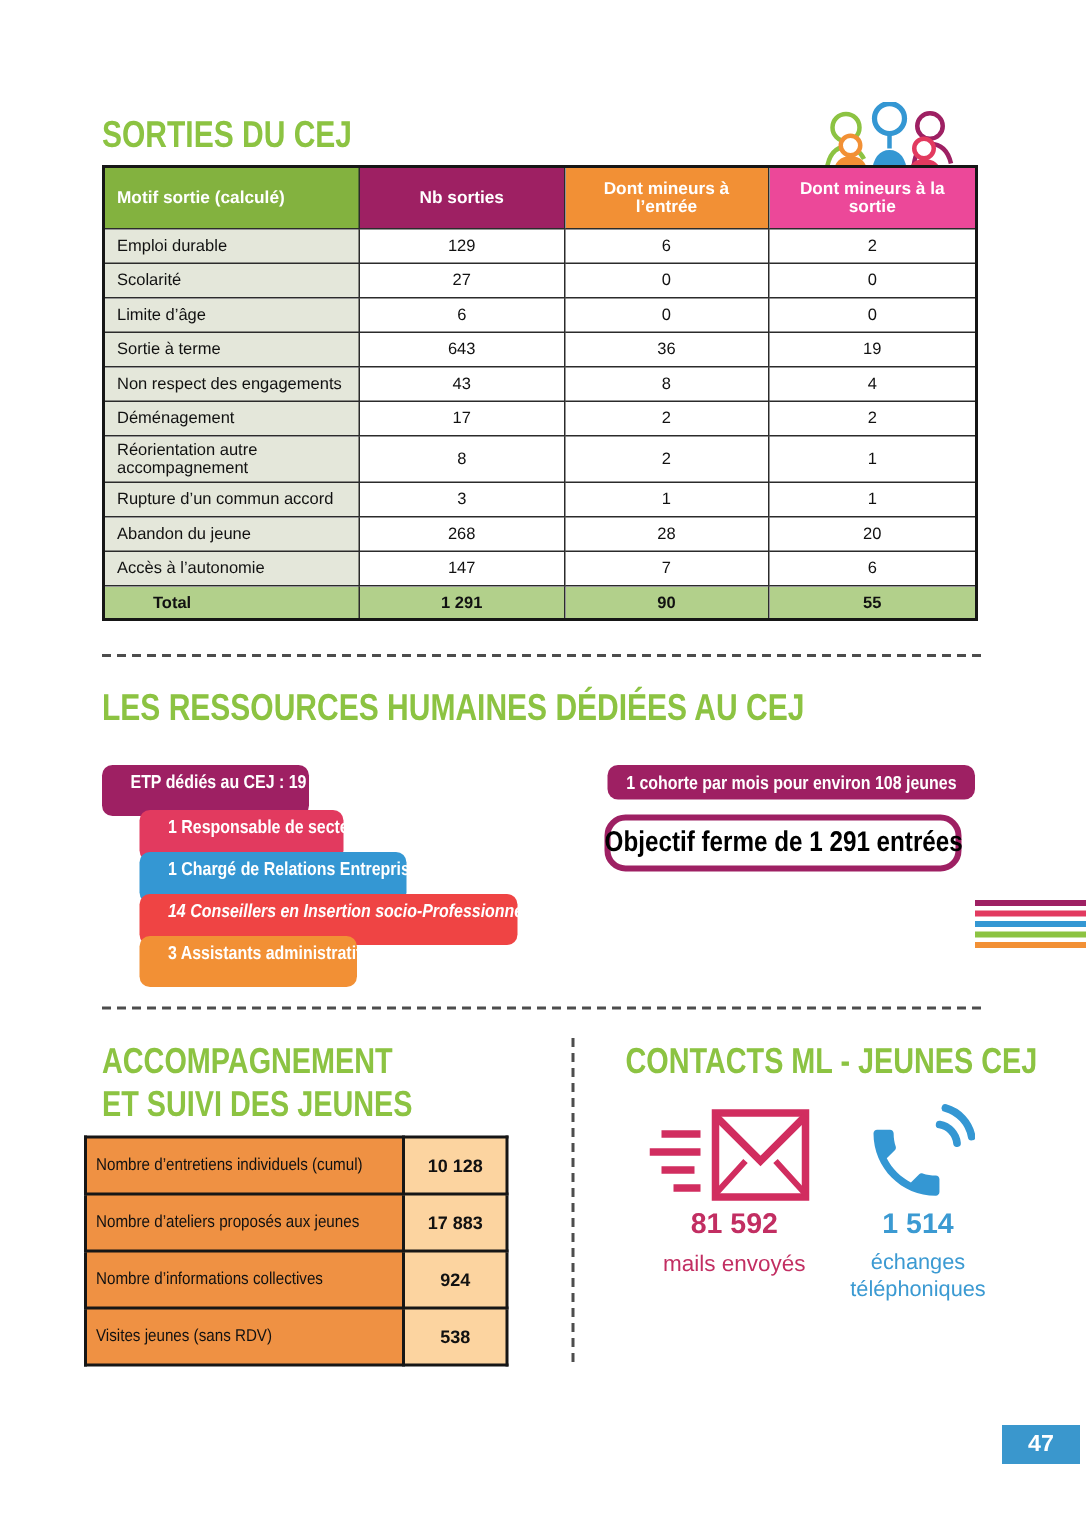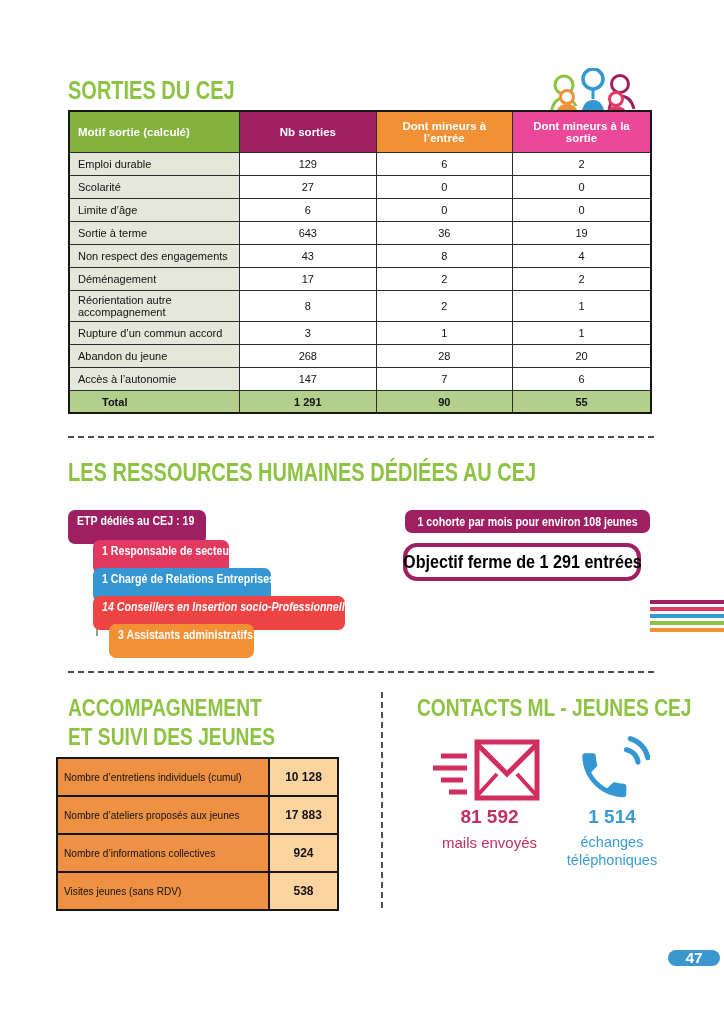--- a/index.html
+++ b/index.html
@@ -21,21 +21,21 @@
   .h-orange{background:#f29035;}
   .h-blue{background:#ec4899;}
   .lbl-cell{background:#e4e7da; padding:3px 8px; height:16px;}
   .val-cell{text-align:center;}
   .total-row td{background:#b2d08b; font-weight:bold; height:15px;}
   
   .dash-h{height:2px; background:repeating-linear-gradient(90deg,#4d4d4d 0 6px,transparent 6px 10px);}
   .dash-v{width:2px; background:repeating-linear-gradient(180deg,#4d4d4d 0 6px,transparent 6px 10px);}
   
   .pill{position:absolute; height:34px; border-radius:7px; color:#fff; font-weight:bold;
-        font-size:12.5px; line-height:22px; padding-left:9px; box-sizing:border-box;}
+        font-size:12.5px; line-height:22px; padding-left:19px; box-sizing:border-box;}
   .pill .cond{transform:scaleX(0.85);}
   .pill-root{background:#9e2063;}
   .pill-1{background:#e23a5f;}
   .pill-2{background:#3497d3;}
   .pill-3{background:#ef4444;font-style:italic;}
   .pill-4{background:#f29035;}
   .tree-line{width:2px; background:#9a9a9a;}
   .cohorte-pill{background:#9e2063; color:#fff; font-weight:bold; font-size:12.5px;
         border-radius:7px; display:flex; align-items:center; justify-content:center;}
   .objectif-box{border:4px solid #9e2063; border-radius:14px; background:#fff; color:#000000;
@@ -189,21 +189,21 @@
   </div>
   <div class="pill pill-1" style="left:93px; top:540px; width:136px;">
     <span class="cond">1 Responsable de secteur</span>
   </div>
   <div class="pill pill-2" style="left:93px; top:568px; width:178px;">
     <span class="cond">1 Chargé de Relations Entreprises</span>
   </div>
   <div class="pill pill-3" style="left:93px; top:596px; width:252px;">
     <span class="cond">14 Conseillers en Insertion socio-Professionnelle</span>
   </div>
-  <div class="pill pill-4" style="left:93px; top:624px; width:145px;margin-left:16px;">
+  <div class="pill pill-4" style="left:93px; top:624px; width:145px;">
     <span class="cond">3 Assistants administratifs</span>
   </div>
 
   <div class="abs cohorte-pill" style="left:405px; top:510px; width:245px; height:23px;">
     <span class="condc">1 cohorte par mois pour environ 108 jeunes</span>
   </div>
   <div class="abs objectif-box" style="left:403px; top:543px; width:238px; height:38px;">
     <span class="condc">Objectif ferme de 1 291 entrées</span>
   </div>
 
@@ -280,17 +280,17 @@
 
   <svg class="abs" style="left:572px; top:733px;" width="78" height="72" viewBox="0 0 30 28">
     <path transform="translate(1,5) scale(0.95)" fill="#3497d3" d="M6.62 10.79c1.44 2.83 3.76 5.14 6.59 6.59l2.2-2.2c.27-.27.67-.36 1.02-.24 1.12.37 2.33.57 3.57.57.55 0 1 .45 1 1V20c0 .55-.45 1-1 1-9.39 0-17-7.61-17-17 0-.55.45-1 1-1h3.5c.55 0 1 .45 1 1 0 1.25.2 2.45.57 3.57.11.35.03.74-.25 1.02l-2.2 2.2z"></path>
     <path d="M21,6.5 a5.5,5.5 0 0 1 4.5,4.8" fill="none" stroke="#3497d3" stroke-width="2" stroke-linecap="round"></path>
     <path d="M22.5,2.2 a9.5,9.5 0 0 1 6.8,7.4" fill="none" stroke="#3497d3" stroke-width="2" stroke-linecap="round"></path>
   </svg>
   <div class="abs stat-val blue" style="left:561px; top:806px; width:102px;">1 514</div>
   <div class="abs stat-lbl blue" style="left:561px; top:834px; width:102px; font-size:14.5px;">échanges</div>
   <div class="abs stat-lbl blue" style="left:551px; top:852px; width:122px; font-size:14.5px;">téléphoniques</div>
 
-  <div class="abs page-num" style="left:668px; top:950px; width:52px; height:16px;border-radius:8px;">
+  <div class="abs page-num" style="left:668px; top:950px; width:52px; height:26px;">
     <span>47</span>
   </div>
 
 </div>
 
 </body></html>

